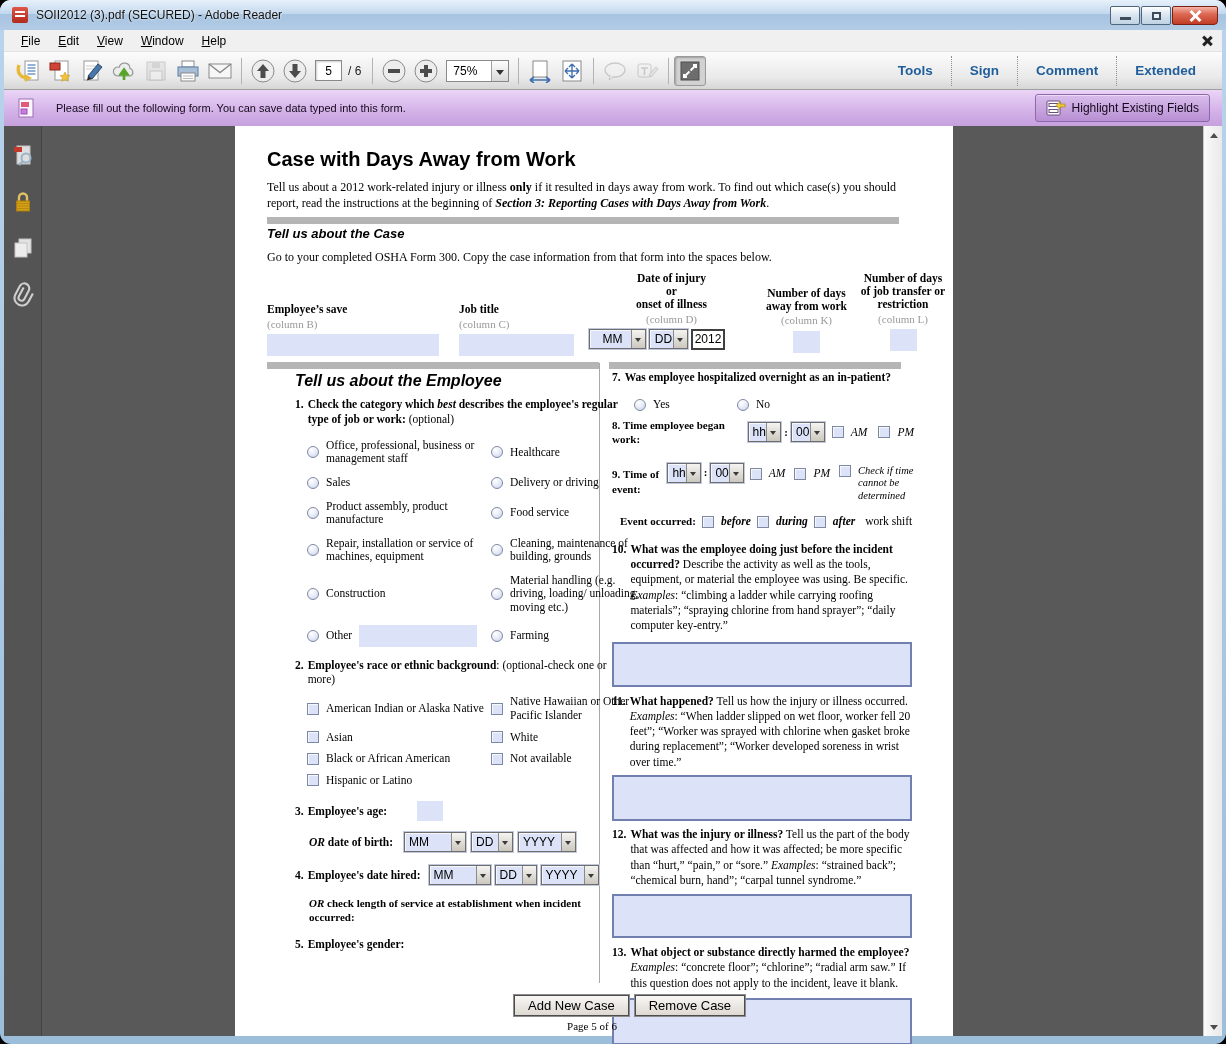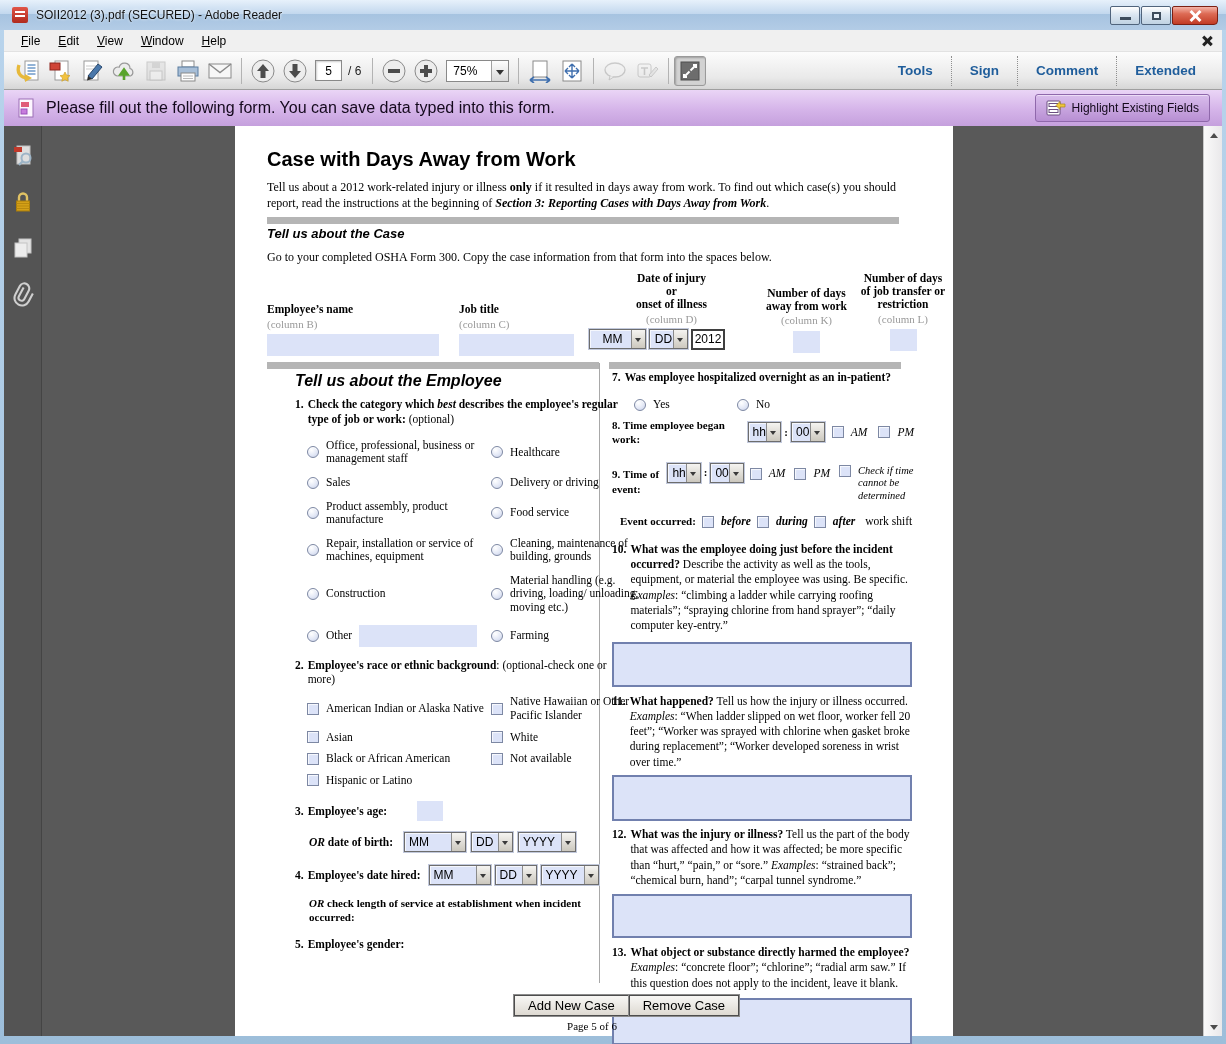--- a/index.html
+++ b/index.html
@@ -1,19 +1,19 @@
 <!DOCTYPE html>
 <html><head>
 <meta charset="utf-8">
 <style>
   * { margin:0; padding:0; box-sizing:border-box; }
   html,body { width:1226px; height:1044px; overflow:hidden; background:#000; }
   body { font-family:"Liberation Sans", sans-serif; }
 
-  .window { position:relative; width:1226px; height:1044px; background:linear-gradient(#b9d4ec,#9dbeda); overflow:hidden; }
+  .window { position:relative; width:1226px; height:1044px; background:linear-gradient(#b9d4ec,#9dbeda); overflow:hidden;border-radius:11px; }
 
   
   .titlebar { position:absolute; left:0; top:0; right:0; height:30px;
     background:linear-gradient(#e7f1fb,#c3d8ee 45%,#a6c3e0 46%,#b3cce6);
     display:flex; align-items:center; padding-left:12px; }
   .titlebar .title { font-size:12px; color:#111; margin-left:8px; text-shadow:0 0 3px #fff; }
   .pdficon { width:16px; height:16px; background:linear-gradient(#e05548,#b02a1d); border-radius:2px; position:relative; flex:none; }
   .pdficon::after { content:""; position:absolute; left:3px; top:4px; width:10px; height:2px; background:#fff; box-shadow:0 4px 0 #fff; }
   .winbtns { position:absolute; right:8px; top:6px; display:flex; }
   .wbtn { width:30px; height:19px; border:1px solid #50647c; border-radius:2px; margin-left:1px;
@@ -48,21 +48,21 @@
   .zoombox .zval { width:44px; font-size:12px; display:flex; align-items:center; padding-left:6px; }
   .zoombox .zarrow { width:17px; background:linear-gradient(#fdfdfd,#d9d9d9); border-left:1px solid #a0a0a0; position:relative; }
   .zoombox .zarrow::after { content:""; position:absolute; left:4px; top:9px; border:4px solid transparent; border-top:5px solid #333; }
   .ribbon-tabs { margin-left:auto; display:flex; align-items:center; height:100%; }
   .rtab { font-size:13.5px; font-weight:bold; color:#1f5d9b; padding:0 18px; }
   .rtab-sep { width:1px; height:30px; border-left:1px dotted #8f8f8f; }
 
   
   .formbar { position:absolute; left:4px; right:4px; top:90px; height:36px;
     background:linear-gradient(#ead5f6,#d5b4e9 55%,#c5a0dd); display:flex; align-items:center; padding:0 12px; }
-  .formbar .msg { font-size:16px; color:#14091c; margin-left:10px; }
+  .formbar .msg { font-size:11px; color:#14091c; margin-left:20px; }
   .hl-btn { margin-left:auto; height:28px; display:flex; align-items:center; gap:6px; padding:0 10px;
     background:linear-gradient(#d9bdec,#b88fd3); border:1px solid #8f68ab; border-radius:3px;
     box-shadow:inset 0 1px 0 #ecdcf6; font-size:12px; color:#14091c; }
 
   
   .content { position:absolute; left:4px; right:4px; top:126px; height:910px; background:#595959; }
   .sidebar { position:absolute; left:0; top:0; bottom:0; width:38px; background:#545454; border-right:1px solid #444; display:flex; flex-direction:column; align-items:center; padding-top:16px; gap:18px; }
   .sbtn { width:28px; height:28px; display:flex; align-items:center; justify-content:center; }
   .vscroll { position:absolute; right:0; top:0; bottom:0; width:19px; background:linear-gradient(to right,#fafafa,#e9e8ea); border-left:1px solid #c9c9c9; }
   .sarrow { position:absolute; left:0; width:19px; height:17px; display:flex; align-items:center; justify-content:center; }
@@ -318,21 +318,21 @@
       <div class="abs serif" style="left:32px; top:54px; width:632px;">
         <span>Tell us about a 2012 work-related injury or illness </span><span class="b">only</span><span> if it resulted in days away from work.  To find out which case(s) you should report, read the instructions at the beginning of </span><span class="b i">Section 3:  Reporting Cases with Days Away from Work</span><span>.</span>
       </div>
 
       <div class="abs graybar" style="left:32px; top:91px; width:632px;"></div>
       <div class="abs sec-h-sm" style="left:32px; top:100px;">Tell us about the Case</div>
       <div class="abs serif" style="left:32px; top:124px; width:640px;">Go to your completed OSHA Form 300.  Copy the case information from that form into the spaces below.</div>
 
       <div class="abs" style="left:32px; top:146px; width:645px; height:82px;">
         <div class="abs" style="left:0; top:0; width:182px;">
-          <div class="serif b" style="font-size:11.5px; margin-top:30px;">Employee’s name</div>
+          <div class="serif b" style="font-size:11.5px; margin-top:30px;">Employee’s save</div>
           <div class="serif gray" style="font-size:11px;">(column B)</div>
           <div class="field" style="width:172px; height:22px; margin-top:3px;"></div>
         </div>
         <div class="abs" style="left:192px; top:0; width:130px;">
           <div class="serif b" style="font-size:11.5px; margin-top:30px;">Job title</div>
           <div class="serif gray" style="font-size:11px;">(column C)</div>
           <div class="field" style="width:115px; height:22px; margin-top:3px;"></div>
         </div>
         <div class="abs" style="left:322px; top:0; width:165px; text-align:center;">
           <div class="serif b" style="font-size:11.5px; line-height:1.15;">
@@ -623,21 +623,21 @@
         </div>
         <div class="bigbox" style="width:300px; height:44px; margin-top:6px;"></div>
 
         <div class="qrow rc-serif" style="margin-top:7px;">
           <span class="qnum">13.</span>
           <span><span class="b">What object or substance directly harmed the employee?</span> <span class="i">Examples</span><span>: “concrete floor”; “chlorine”; “radial arm saw.”  If this question does not apply to the incident, leave it blank.</span></span>
         </div>
         <div class="bigbox" style="width:300px; height:47px; margin-top:7px;"></div>
       </div>
 
-      <div class="abs" style="left:279px; top:869px; display:flex; ">
+      <div class="abs" style="left:279px; top:869px; display:flex; gap:6px;">
         <span class="pbtn">Add New Case</span>
         <span class="pbtn">Remove Case</span>
       </div>
       <div class="abs serif" style="left:0; top:893px; width:714px; text-align:center; font-size:11px;">Page 5 of 6</div>
 
     </div>
 
     <div class="vscroll">
       <div class="sarrow up">
           <span class="tri-up"></span>

